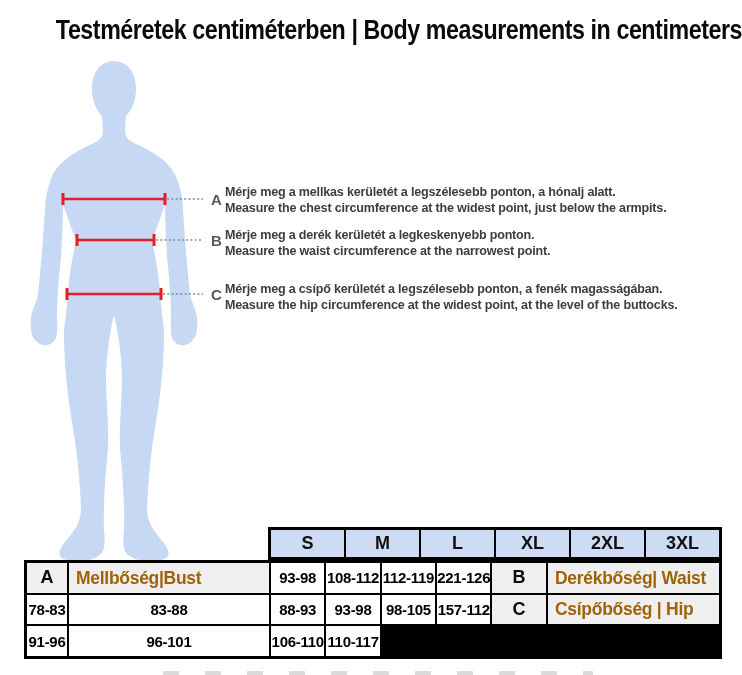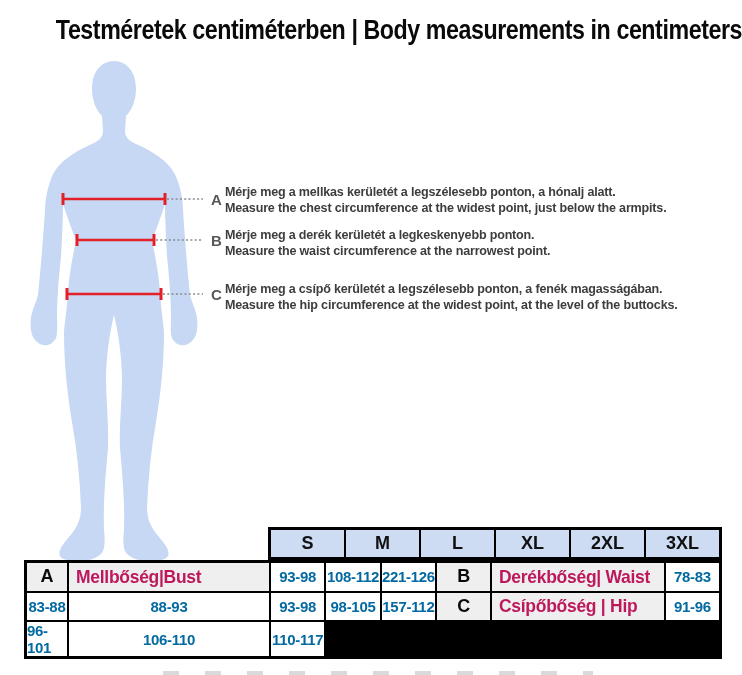--- a/index.html
+++ b/index.html
@@ -47,26 +47,26 @@
     box-sizing:border-box; border:3px solid #000; background:#000;
     display:grid; grid-template-columns:40px 200px repeat(6,1fr);
     grid-template-rows:repeat(3,1fr); gap:2px;
   }
   .key-cell {
     background:#efefef; display:flex; align-items:center; justify-content:center;
     font-weight:bold; font-size:18px; color:#0a0a0a;
   }
   .label-cell {
     background:#efefef; display:flex; align-items:center; padding-left:7px;
-    font-weight:bold; font-size:19px; color:#be185d; letter-spacing:-0.3px;
+    font-weight:bold; font-size:19px; color:#a16207; letter-spacing:-0.3px;
   }
   .label-cell .cond { display:inline-block; transform:scaleX(0.92); transform-origin:left center; white-space:nowrap; }
   .val-cell {
     background:#ffffff; display:flex; align-items:center; justify-content:center;
-    font-weight:bold; font-size:15px; color:#0369a1; letter-spacing:-0.3px;
+    font-weight:bold; font-size:15px; color:#000000; letter-spacing:-0.3px;
   }
 
   
   .bottom-fragment {
     position:absolute; left:163px; top:671px; width:430px; height:4px; opacity:0.32;
     background:repeating-linear-gradient(90deg,#8d8d8d 0 16px,transparent 16px 42px);
   }
 </style>
 </head>
 <body>
@@ -181,20 +181,21 @@
   </div>
 
   <div class="main-table">
 
     <div class="key-cell">A</div>
     <div class="label-cell">
       <span class="cond">Mellbőség|Bust</span>
     </div>
     <div class="val-cell">93-98</div>
     <div class="val-cell">108-112</div>
+    <div class="val-cell">112-119</div>
     <div class="val-cell">221-126</div>
 
     <div class="key-cell">B</div>
     <div class="label-cell">
       <span class="cond">Derékbőség| Waist</span>
     </div>
     <div class="val-cell">78-83</div>
     <div class="val-cell">83-88</div>
     <div class="val-cell">88-93</div>
     <div class="val-cell">93-98</div>

